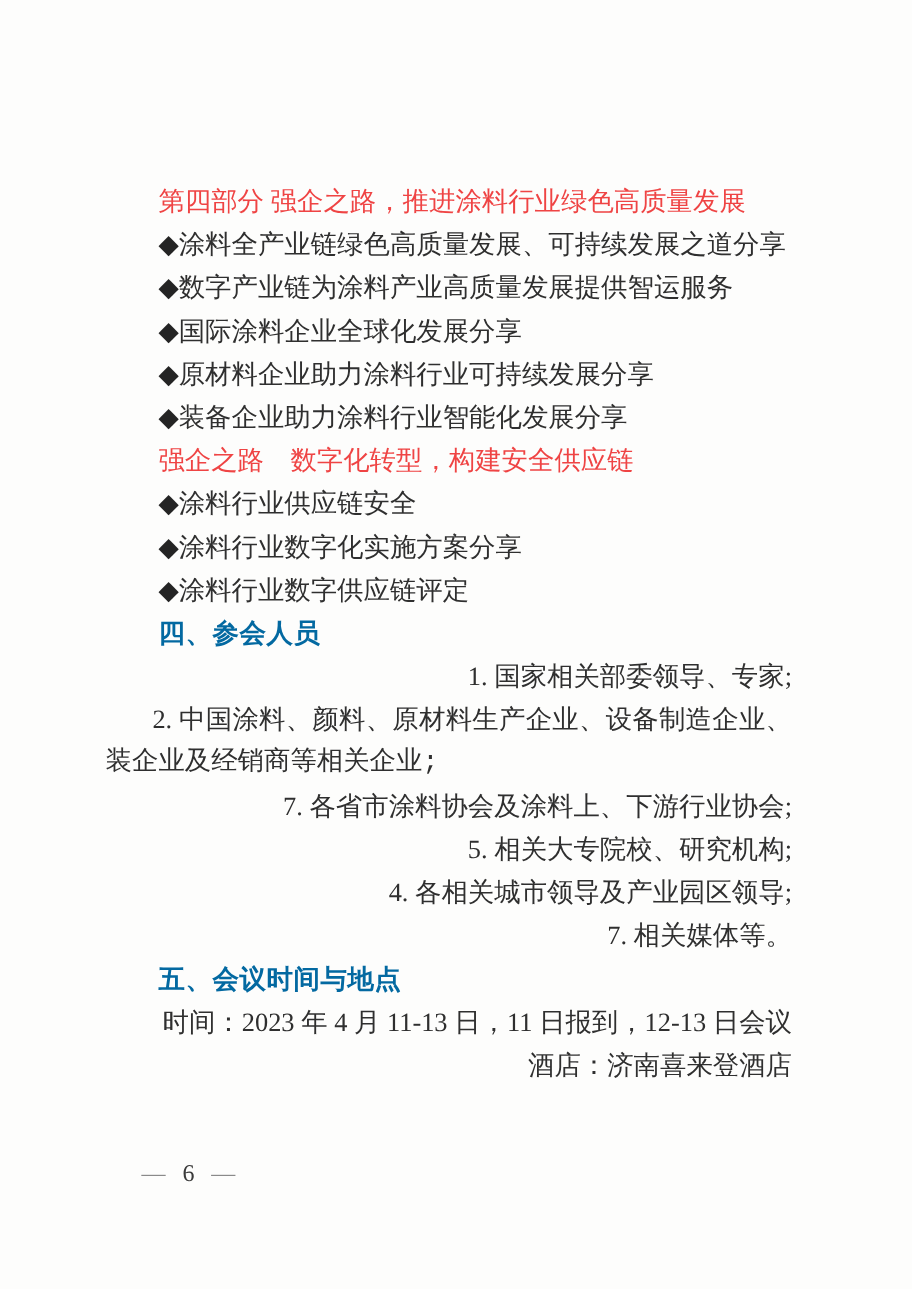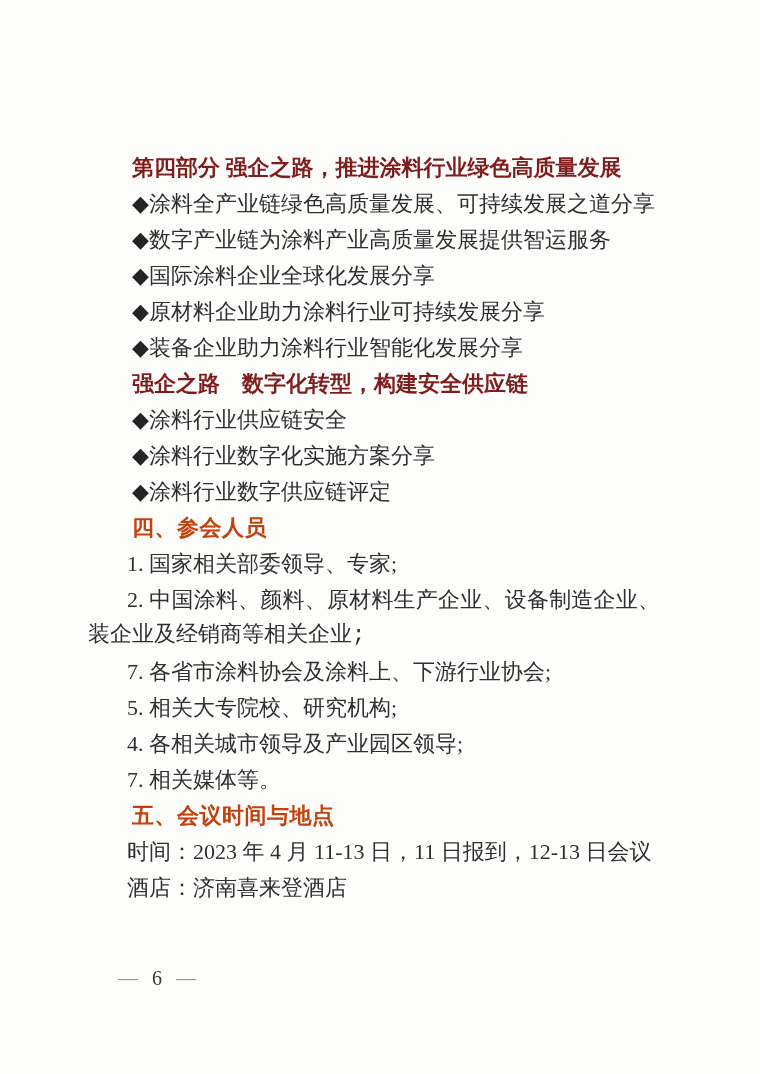--- a/index.html
+++ b/index.html
@@ -27,31 +27,32 @@
   .line {
     height: 36px;
     line-height: 36px;
     font-family: "Liberation Serif", "DejaVu Serif", serif;
     font-size: 22px;
     color: #2f2f2f;
     text-indent: 44px;
     white-space: nowrap;
   }
   .line.part-heading {
-    font-weight: 700;
-    color: #7f1d1d;
+    font-weight: 400;
+    color: #ef4444;
   }
   .line.section-heading {
     font-weight: 700;
     font-family: "Liberation Sans", "DejaVu Sans", sans-serif;
-    color: #c2410c;
+    color: #0369a1;
     letter-spacing: 0.5px;
   }
   .line.numbered, .line.detail {
     text-indent: 39px;
+    text-align: right;
   }
   .line.continuation {
     text-indent: 0;
     font-family: Liberation Mono, monospace;
   }
   .line.stretch {
     white-space: normal;
     text-align: justify;
     text-align-last: justify;
     overflow: hidden;

